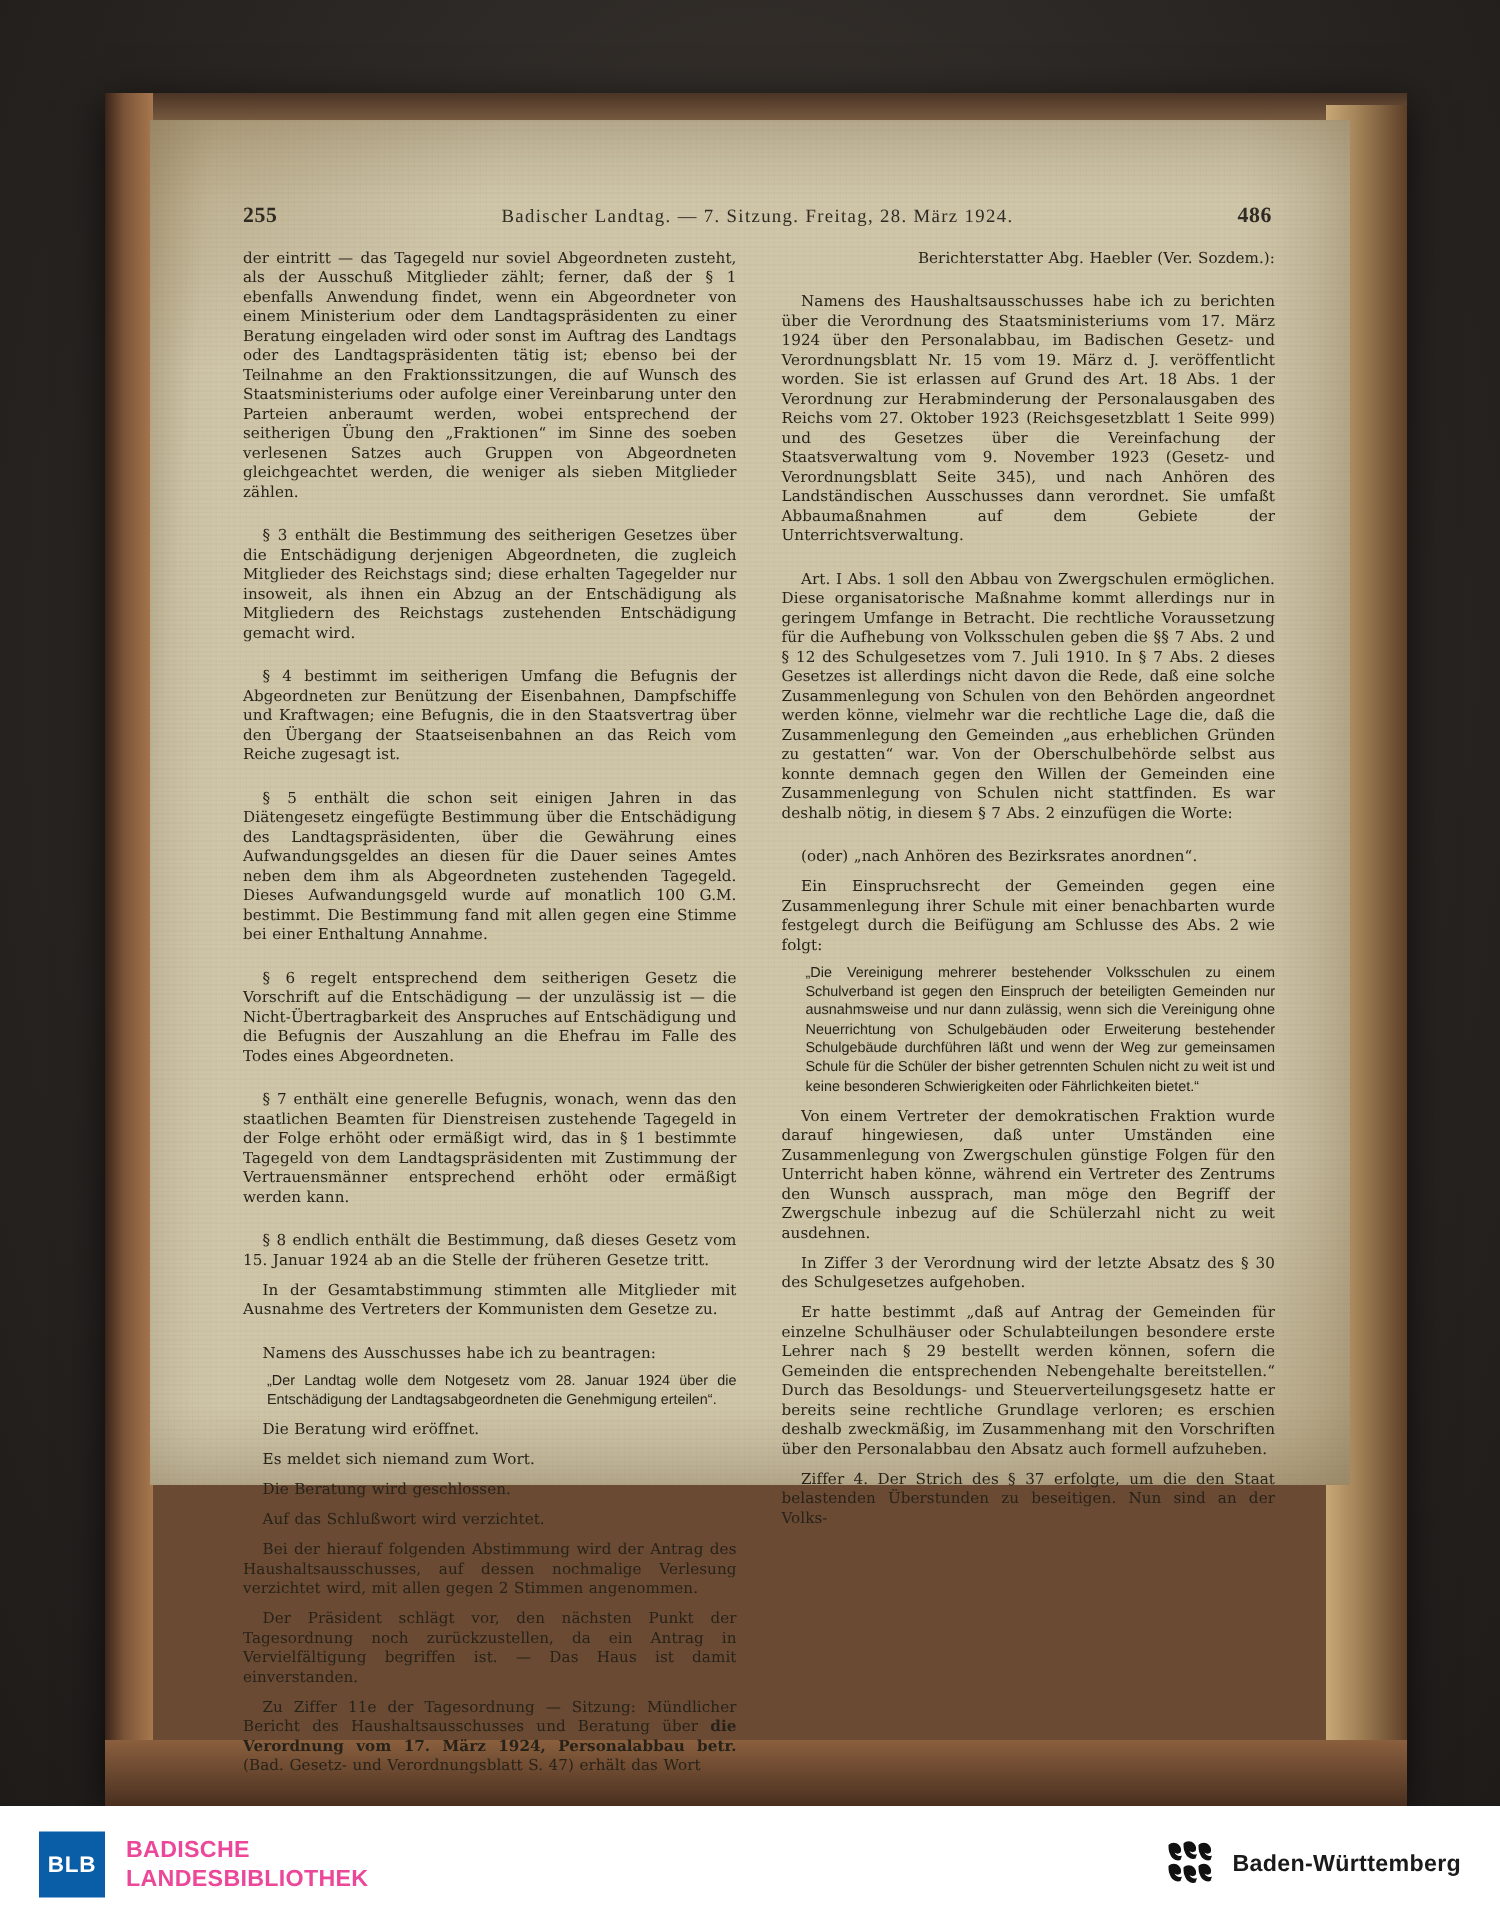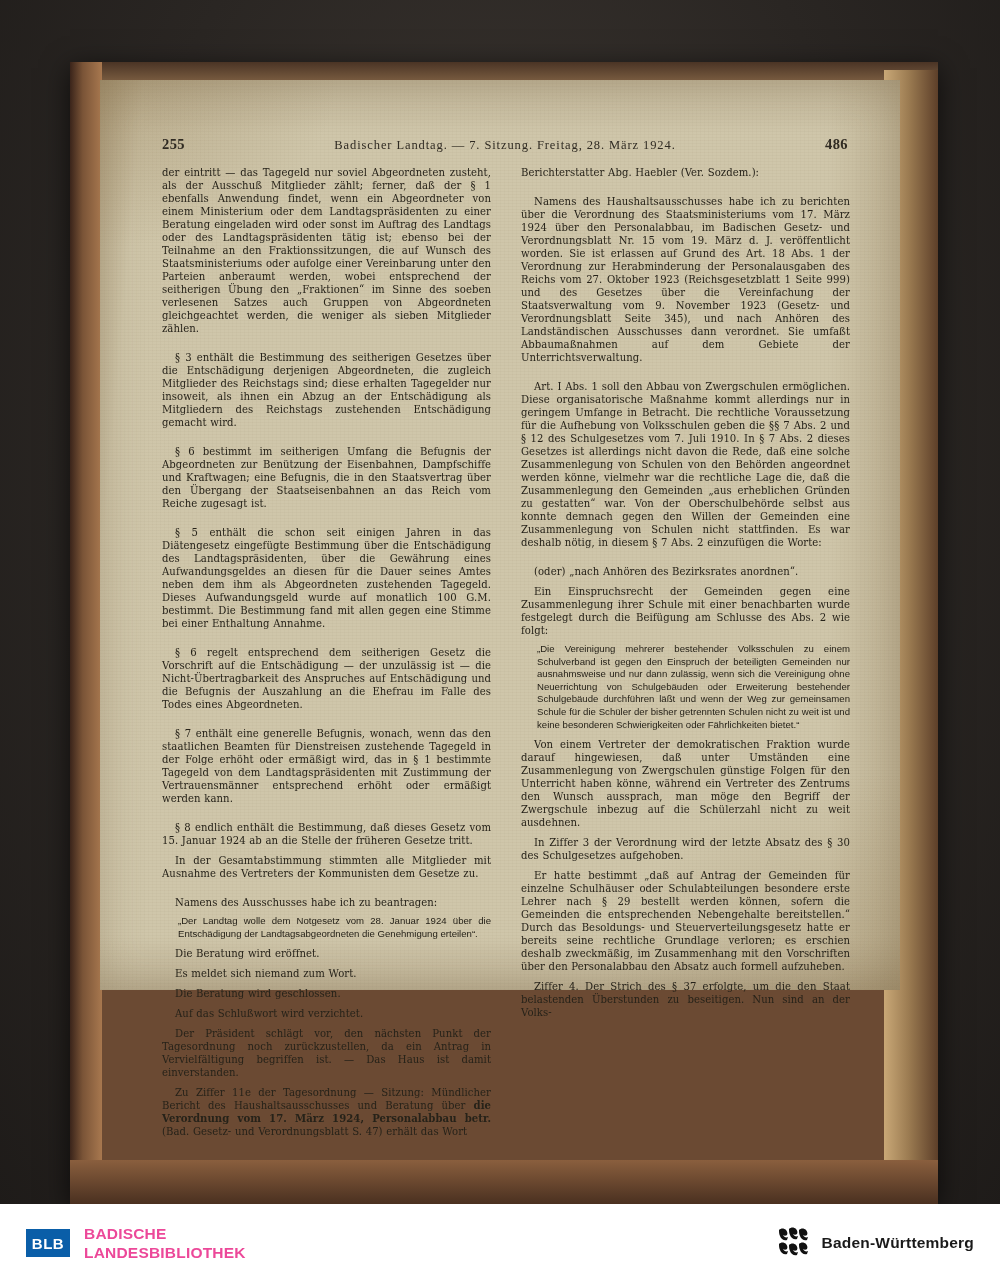--- a/index.html
+++ b/index.html
@@ -145,21 +145,21 @@
     font-family: "DejaVu Serif", serif;
     font-size: 10.1px;
     line-height: 13.0px;
     text-align: justify;
     text-justify: inter-word;
     letter-spacing: .05px;
     word-spacing: .4px;
   }
   .col p.ind { text-indent: 13px; margin-top: 16px; }
   .col p.gap { margin-top: 7px; }
-  .col p.center { text-align: left; text-indent: 0; }
+  .col p.center { text-align: right; text-indent: 0; }
   .col blockquote {
     margin: 6px 0 6px 16px;
     font-family: Liberation Sans, sans-serif;
     font-size: 9.6px;
     line-height: 12.6px;
     text-align: justify;
     color: #262219;
   }
   .sp { letter-spacing: 1.8px; }
   .bold { font-weight: bold; }
@@ -178,21 +178,21 @@
     padding: 0 26px;
     box-sizing: border-box;
   }
   .blb {
     display: flex;
     align-items: center;
     gap: 14px;
   }
   .blb-mark {
     width: 44px;
-    height: 28px;
+    height: 44px;
     background: #0a5ea8;
     color: #fff;
     font-family: "Liberation Sans", sans-serif;
     font-weight: bold;
     font-size: 15px;
     display: flex;
     align-items: center;
     justify-content: center;
     letter-spacing: .5px;
   }
@@ -238,32 +238,33 @@
     <span class="folio">255</span>
     <span class="runhead-center">Badischer Landtag. — 7. Sitzung. Freitag, 28. März 1924.</span>
     <span class="folio">486</span>
   </div>
 
   <div class="columns">
 
     <div class="col">
       <p>der eintritt — das Tagegeld nur soviel Abgeordneten zusteht, als der Ausschuß Mitglieder zählt; ferner, daß der § 1 ebenfalls Anwendung findet, wenn ein Abgeordneter von einem Ministerium oder dem Landtagspräsidenten zu einer Beratung eingeladen wird oder sonst im Auftrag des Landtags oder des Landtagspräsidenten tätig ist; ebenso bei der Teilnahme an den Fraktionssitzungen, die auf Wunsch des Staatsministeriums oder aufolge einer Vereinbarung unter den Parteien anberaumt werden, wobei entsprechend der seitherigen Übung den „Fraktionen“ im Sinne des soeben verlesenen Satzes auch Gruppen von Abgeordneten gleichgeachtet werden, die weniger als sieben Mitglieder zählen.</p>
       <p class="ind">§ 3 enthält die Bestimmung des seitherigen Gesetzes über die Entschädigung derjenigen Abgeordneten, die zugleich Mitglieder des Reichstags sind; diese erhalten Tagegelder nur insoweit, als ihnen ein Abzug an der Entschädigung als Mitgliedern des Reichstags zustehenden Entschädigung gemacht wird.</p>
-      <p class="ind">§ 6 bestimmt im seitherigen Umfang die Befugnis der Abgeordneten zur Benützung der Eisenbahnen, Dampfschiffe und Kraftwagen; eine Befugnis, die in den Staatsvertrag über den Übergang der Staatseisenbahnen an das Reich vom Reiche zugesagt ist.</p>
+      <p class="ind">§ 4 bestimmt im seitherigen Umfang die Befugnis der Abgeordneten zur Benützung der Eisenbahnen, Dampfschiffe und Kraftwagen; eine Befugnis, die in den Staatsvertrag über den Übergang der Staatseisenbahnen an das Reich vom Reiche zugesagt ist.</p>
       <p class="ind">§ 5 enthält die schon seit einigen Jahren in das Diätengesetz eingefügte Bestimmung über die Entschädigung des Landtagspräsidenten, über die Gewährung eines Aufwandungsgeldes an diesen für die Dauer seines Amtes neben dem ihm als Abgeordneten zustehenden Tagegeld. Dieses Aufwandungsgeld wurde auf monatlich 100 G.M. bestimmt. Die Bestimmung fand mit allen gegen eine Stimme bei einer Enthaltung Annahme.</p>
       <p class="ind">§ 6 regelt entsprechend dem seitherigen Gesetz die Vorschrift auf die Entschädigung — der unzulässig ist — die Nicht-Übertragbarkeit des Anspruches auf Entschädigung und die Befugnis der Auszahlung an die Ehefrau im Falle des Todes eines Abgeordneten.</p>
       <p class="ind">§ 7 enthält eine generelle Befugnis, wonach, wenn das den staatlichen Beamten für Dienstreisen zustehende Tagegeld in der Folge erhöht oder ermäßigt wird, das in § 1 bestimmte Tagegeld von dem Landtagspräsidenten mit Zustimmung der Vertrauensmänner entsprechend erhöht oder ermäßigt werden kann.</p>
       <p class="ind">§ 8 endlich enthält die Bestimmung, daß dieses Gesetz vom 15. Januar 1924 ab an die Stelle der früheren Gesetze tritt.</p>
       <p class="ind gap">In der Gesamtabstimmung stimmten alle Mitglieder mit Ausnahme des Vertreters der Kommunisten dem Gesetze zu.</p>
       <p class="ind">Namens des Ausschusses habe ich zu beantragen:</p>
       <blockquote>„Der Landtag wolle dem Notgesetz vom 28. Januar 1924 über die Entschädigung der Landtagsabgeordneten die Genehmigung erteilen“.</blockquote>
       <p class="ind gap sp">Die Beratung wird eröffnet.</p>
       <p class="ind gap sp">Es meldet sich niemand zum Wort.</p>
       <p class="ind gap sp">Die Beratung wird geschlossen.</p>
       <p class="ind gap sp">Auf das Schlußwort wird verzichtet.</p>
+      <p class="ind gap">Bei der hierauf folgenden Abstimmung wird der Antrag des Haushaltsausschusses, auf dessen nochmalige Verlesung verzichtet wird, mit allen gegen 2 Stimmen angenommen.</p>
       <p class="ind gap">Der Präsident schlägt vor, den nächsten Punkt der Tagesordnung noch zurückzustellen, da ein Antrag in Vervielfältigung begriffen ist. — Das Haus ist damit einverstanden.</p>
       <p class="ind gap"><span>Zu Ziffer 11e der Tagesordnung — Sitzung: Mündlicher Bericht des Haushaltsausschusses und Beratung über </span><span class="bold">die Verordnung vom 17. März 1924, Personalabbau betr.</span><span> (Bad. Gesetz- und Verordnungsblatt S. 47) erhält das Wort</span></p>
     </div>
 
     <div class="col">
       <p class="center sp">Berichterstatter Abg. Haebler (Ver. Sozdem.):</p>
       <p class="ind">Namens des Haushaltsausschusses habe ich zu berichten über die Verordnung des Staatsministeriums vom 17. März 1924 über den Personalabbau, im Badischen Gesetz- und Verordnungsblatt Nr. 15 vom 19. März d. J. veröffentlicht worden. Sie ist erlassen auf Grund des Art. 18 Abs. 1 der Verordnung zur Herabminderung der Personalausgaben des Reichs vom 27. Oktober 1923 (Reichsgesetzblatt 1 Seite 999) und des Gesetzes über die Vereinfachung der Staatsverwaltung vom 9. November 1923 (Gesetz- und Verordnungsblatt Seite 345), und nach Anhören des Landständischen Ausschusses dann verordnet. Sie umfaßt Abbaumaßnahmen auf dem Gebiete der Unterrichtsverwaltung.</p>
       <p class="ind">Art. I Abs. 1 soll den Abbau von Zwergschulen ermöglichen. Diese organisatorische Maßnahme kommt allerdings nur in geringem Umfange in Betracht. Die rechtliche Voraussetzung für die Aufhebung von Volksschulen geben die §§ 7 Abs. 2 und § 12 des Schulgesetzes vom 7. Juli 1910. In § 7 Abs. 2 dieses Gesetzes ist allerdings nicht davon die Rede, daß eine solche Zusammenlegung von Schulen von den Behörden angeordnet werden könne, vielmehr war die rechtliche Lage die, daß die Zusammenlegung den Gemeinden „aus erheblichen Gründen zu gestatten“ war. Von der Oberschulbehörde selbst aus konnte demnach gegen den Willen der Gemeinden eine Zusammenlegung von Schulen nicht stattfinden. Es war deshalb nötig, in diesem § 7 Abs. 2 einzufügen die Worte:</p>
       <p class="ind">(oder) „nach Anhören des Bezirksrates anordnen“.</p>
       <p class="ind gap">Ein Einspruchsrecht der Gemeinden gegen eine Zusammenlegung ihrer Schule mit einer benachbarten wurde festgelegt durch die Beifügung am Schlusse des Abs. 2 wie folgt:</p>

